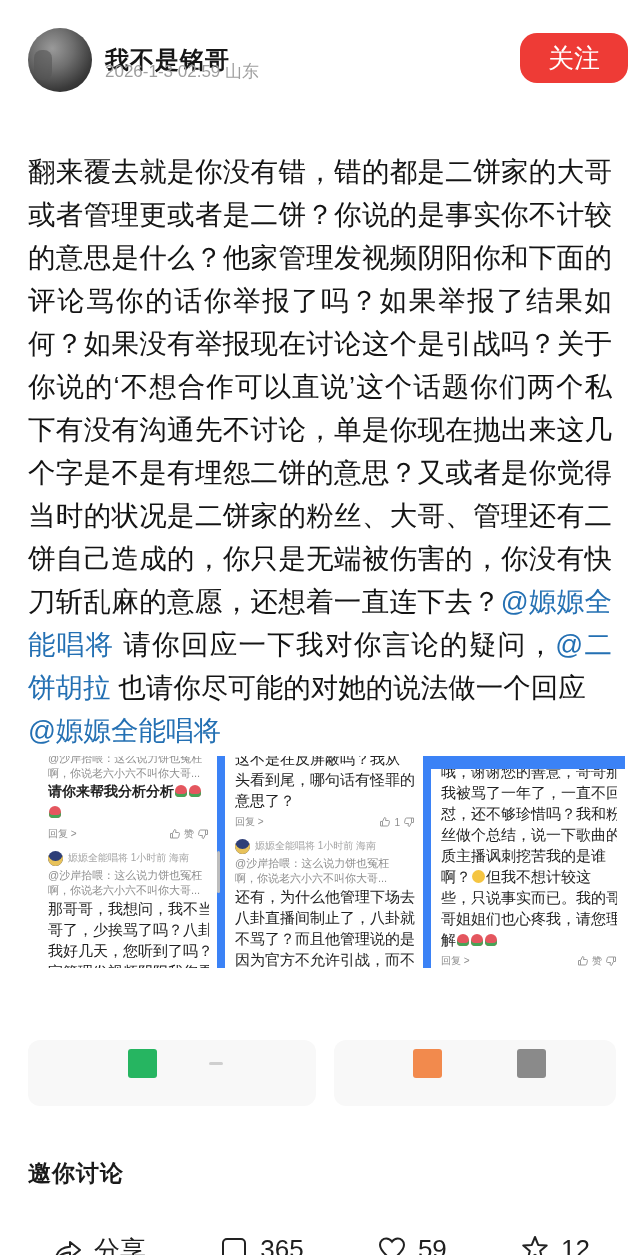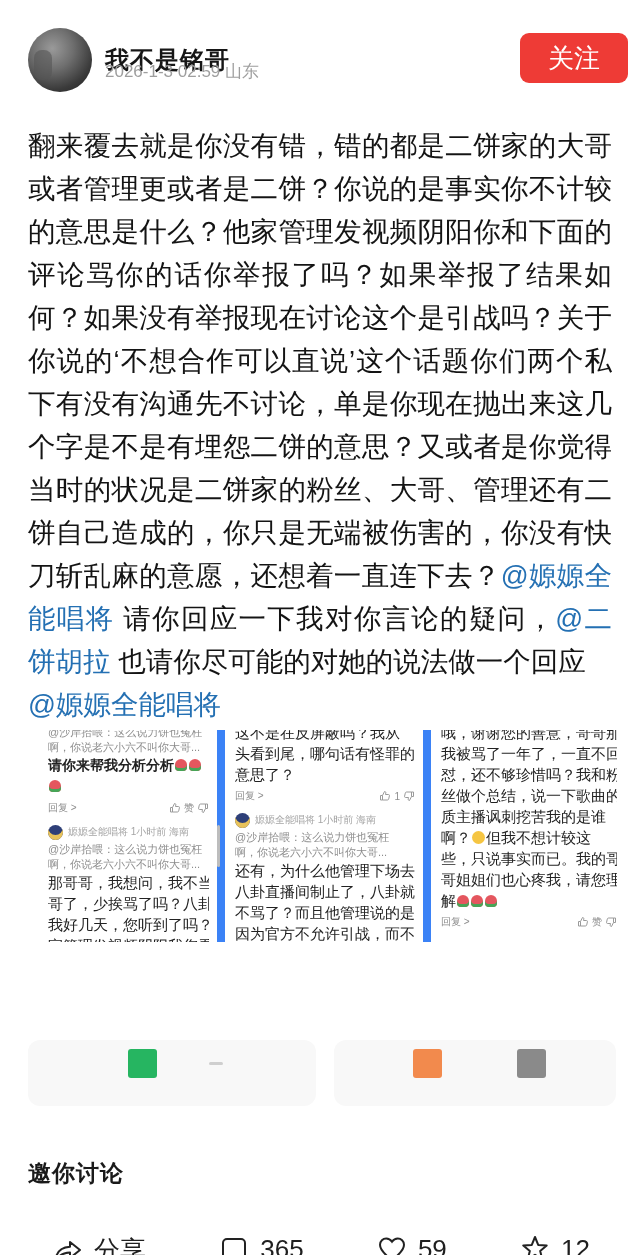--- a/index.html
+++ b/index.html
@@ -6,32 +6,32 @@
   body{width:640px;height:1255px;overflow:hidden;background:#fff;position:relative;
        font-family:"Liberation Sans","DejaVu Sans",sans-serif;}
   .header{position:relative;height:100px;}
   .avatar{position:absolute;left:28px;top:28px;width:64px;height:64px;border-radius:50%;
           background:radial-gradient(circle at 38% 32%,#9a9a9a 0%,#6f6f6f 35%,#3a3a3a 70%,#1e1e1e 100%);}
   .avatar::after{content:"";position:absolute;left:6px;top:22px;width:18px;height:30px;border-radius:8px;
           background:#555;opacity:.6;}
   .uname{position:absolute;left:105px;top:44px;font-size:24px;font-weight:700;color:#161616;letter-spacing:1px;}
   .utime{position:absolute;left:105px;top:60px;font-size:17px;color:#9e9e9e;}
   .follow{position:absolute;right:12px;top:33px;width:108px;height:50px;background:#ee3b36;border:none;
-          border-radius:9px;color:#fff;font-size:26px;line-height:50px;text-align:center;padding:0;cursor:pointer;
+          border-radius:17px;color:#fff;font-size:26px;line-height:50px;text-align:center;padding:0;cursor:pointer;
           font-family:inherit;}
-  .post-text{margin:24px 28px 0 28px;font-size:27.5px;line-height:43px;color:#141414;
+  .post-text{margin:50px 28px 0 28px;font-size:27.5px;line-height:43px;color:#141414;
              text-align:justify;word-break:break-all;}
   .mention{color:#2470b3;}
   .mention-line{margin:0 28px;font-size:27.5px;line-height:43px;color:#2470b3;}
   .thumb-strip{position:relative;margin:4px 0 0 30px;width:595px;height:212px;background:#3b82f6;
                display:flex;gap:8px;overflow:hidden;}
   .thumb{background:#fff;overflow:hidden;padding:2px 8px 0 10px;box-sizing:border-box;flex:none;}
   .t1{width:187px;padding-left:18px;}
   .t2{width:198px;}
-  .t3{width:194px;}
+  .t3{width:194px;margin-top:13px;}
   .tg{font-size:11px;line-height:15px;color:#8d8d8d;white-space:nowrap;overflow:hidden;}
   .tg.cut{margin-top:-7px;}
   .tb{font-size:15px;line-height:21px;color:#222;white-space:nowrap;overflow:hidden;}
   .tb.cut{margin-top:-10px;}
   .tsb{font-size:14px;line-height:21px;font-weight:700;color:#222;white-space:nowrap;overflow:hidden;}
   .tfoot{display:flex;align-items:center;height:22px;color:#8d8d8d;font-size:10px;justify-content:center;}
   .tfoot .reply{margin-right:auto;}
   .tfoot .cnt{margin:0 3px;}
   .tmeta{display:flex;align-items:center;height:20px;margin-top:3px;font-size:10px;color:#a5a5a5;
          white-space:nowrap;overflow:hidden;}

